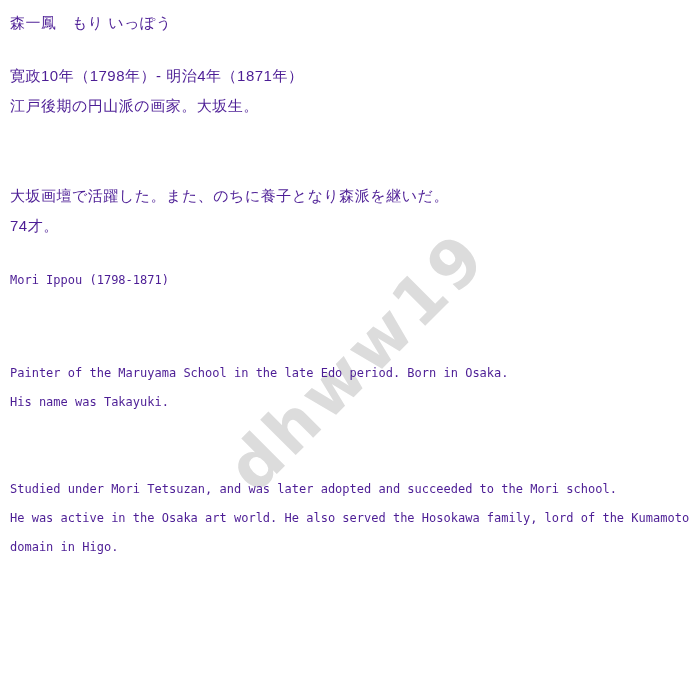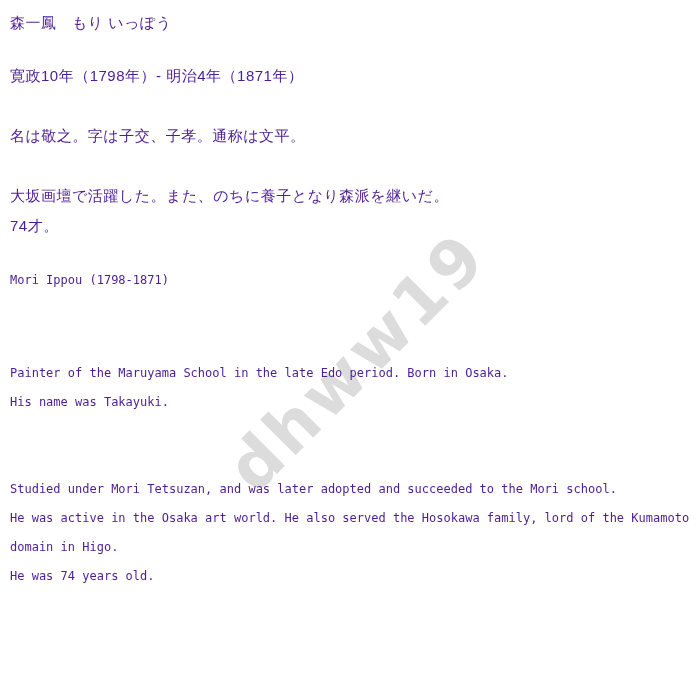--- a/index.html
+++ b/index.html
@@ -52,22 +52,22 @@
 <body>
 
 <div class="page">
 
   <div class="watermark">dhww19</div>
 
   <div class="line ja" style="top:15px">森一鳳　もり いっぽう</div>
 
   <div class="line ja" style="top:68px">寛政10年（1798年）- 明治4年（1871年）</div>
 
+  <div class="line ja" style="top:98px">江戸後期の円山派の画家。大坂生。</div>
 
-  <div class="line ja" style="top:128px">名は敬之。字は子交、子孝。通称は文平。</div>
 
 
   <div class="line ja" style="top:188px">大坂画壇で活躍した。また、のちに養子となり森派を継いだ。</div>
 
   <div class="line ja" style="top:218px">74才。</div>
 
   <div class="line en" style="top:273px">Mori Ippou (1798-1871)</div>
 
 
   <div class="line en" style="top:366px">Painter of the Maruyama School in the late Edo period. Born in Osaka.</div>
@@ -75,15 +75,14 @@
   <div class="line en" style="top:395px">His name was Takayuki.</div>
 
 
 
   <div class="line en" style="top:482px">Studied under Mori Tetsuzan, and was later adopted and succeeded to the Mori school.</div>
 
   <div class="line en" style="top:511px">He was active in the Osaka art world. He also served the Hosokawa family, lord of the Kumamoto</div>
 
   <div class="line en" style="top:540px">domain in Higo.</div>
 
-  <div class="line en" style="top:569px">He was 74 years old.</div>
 
 </div>
 
 </body></html>

